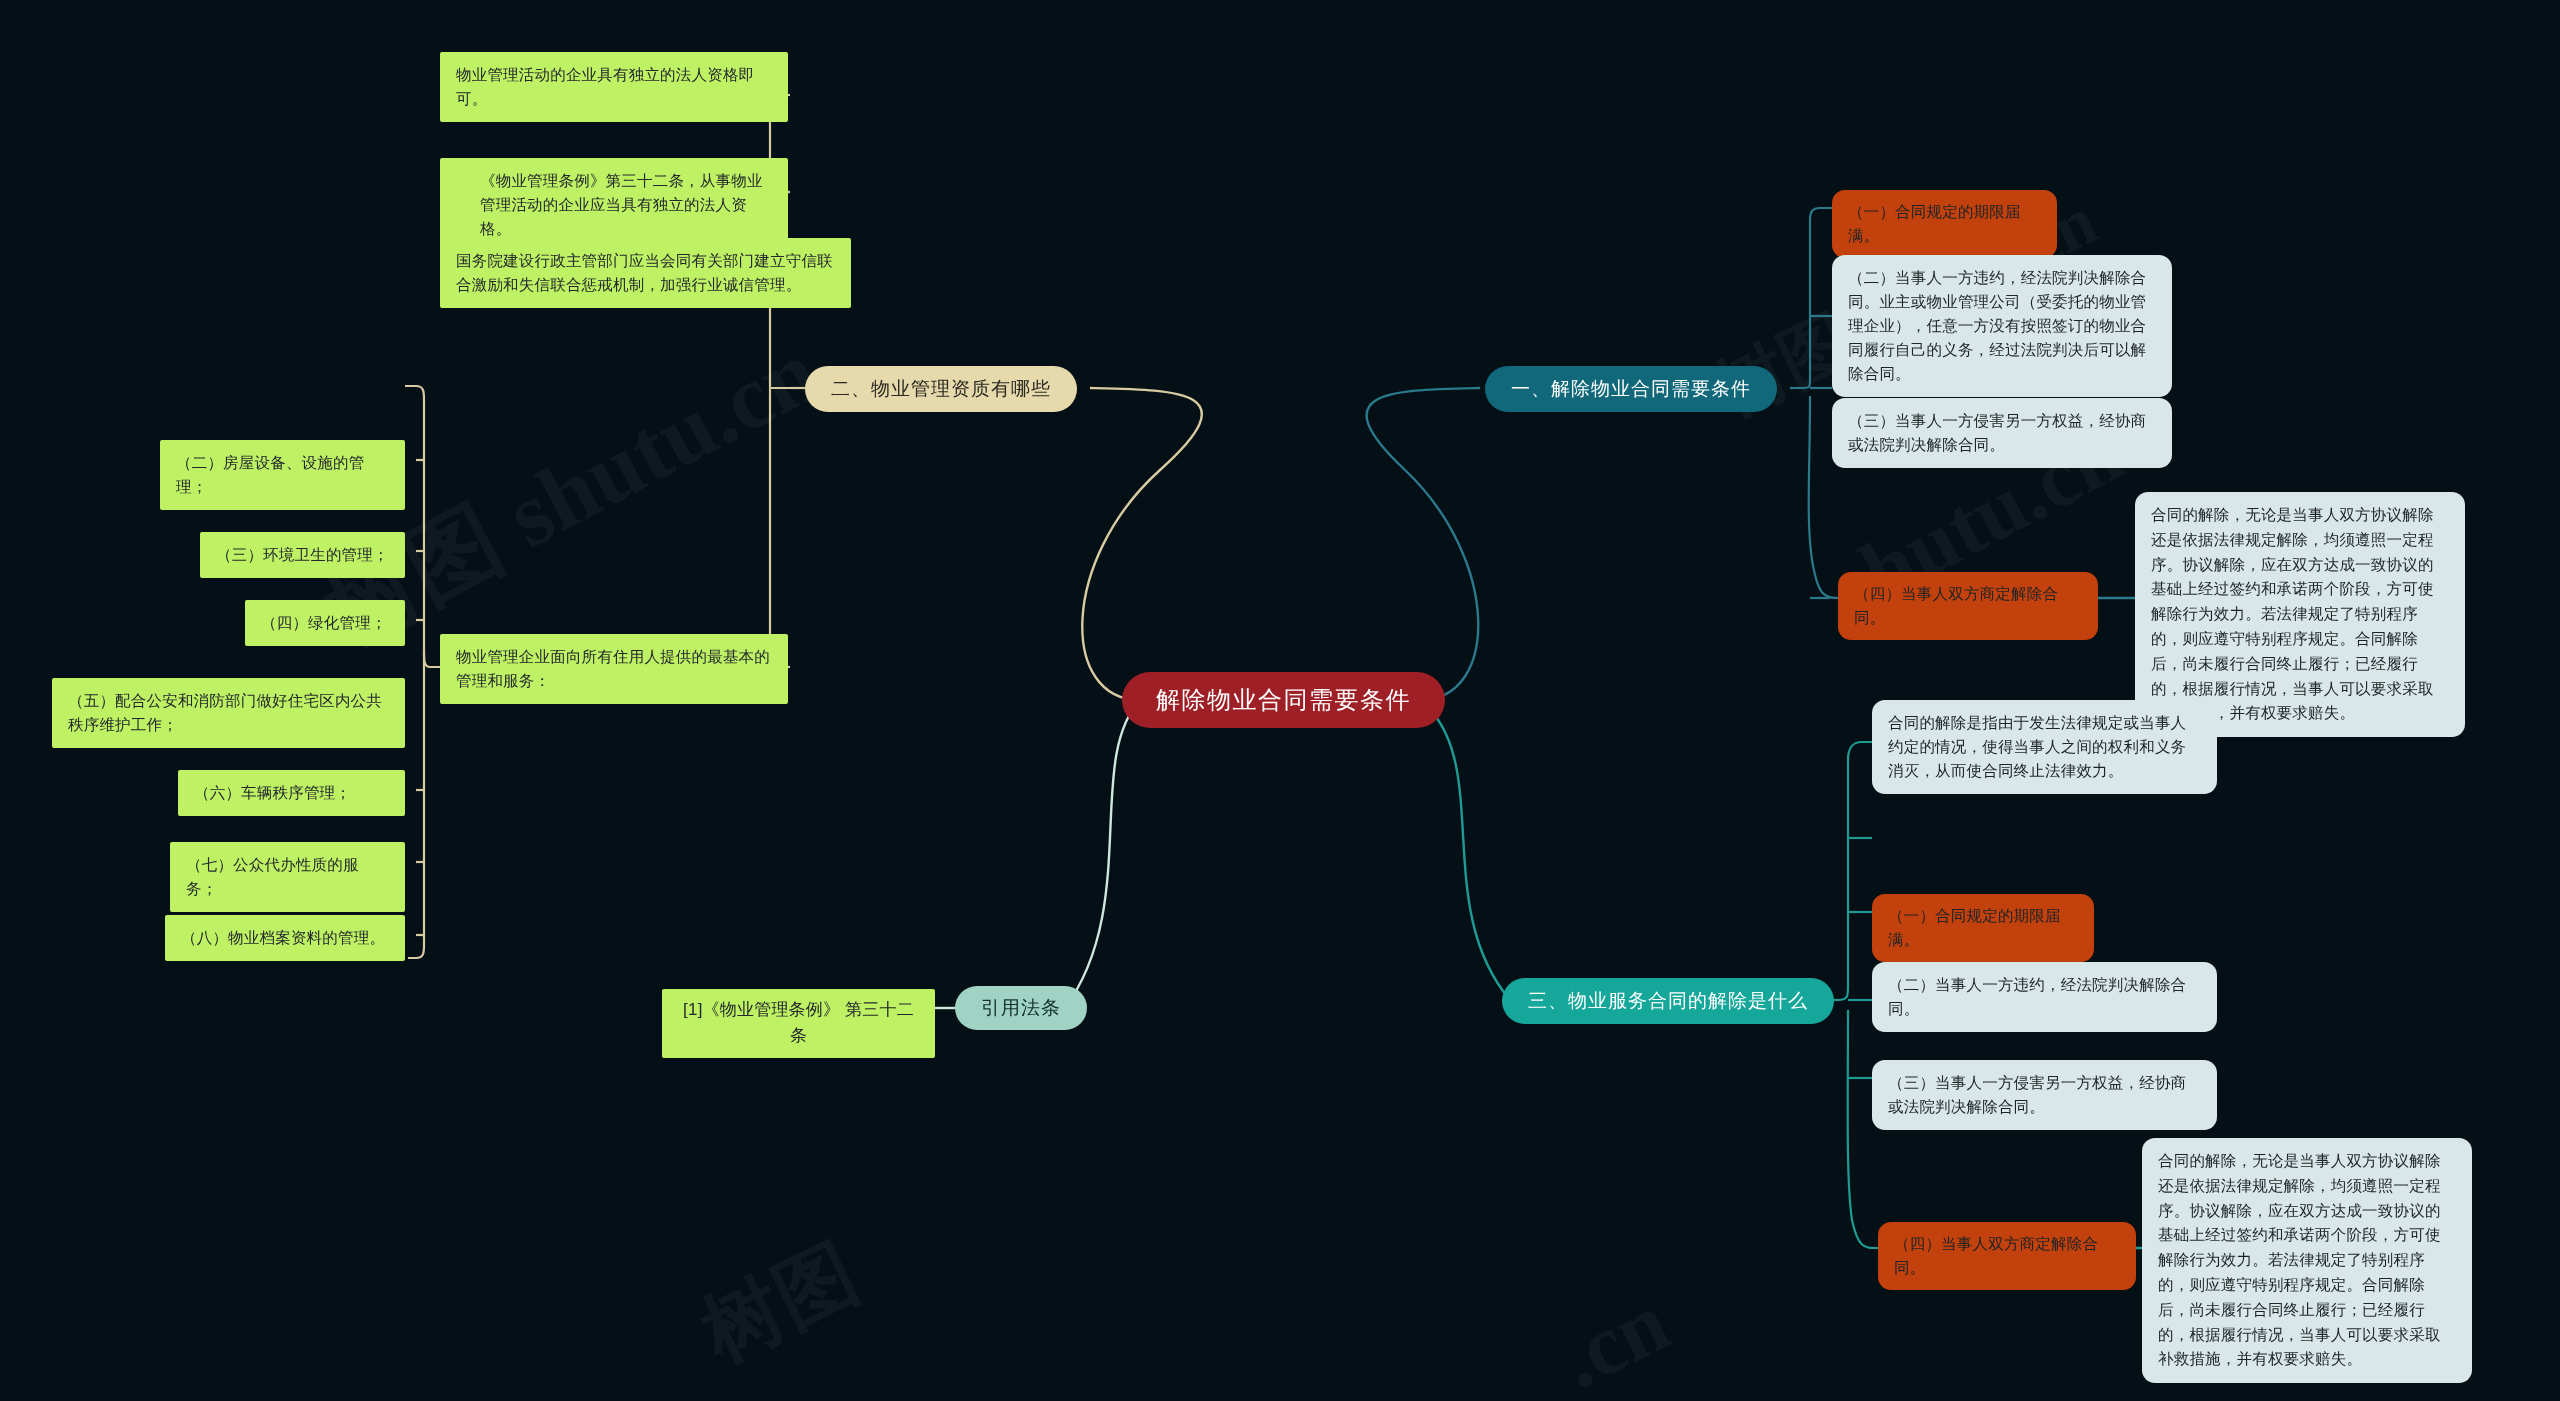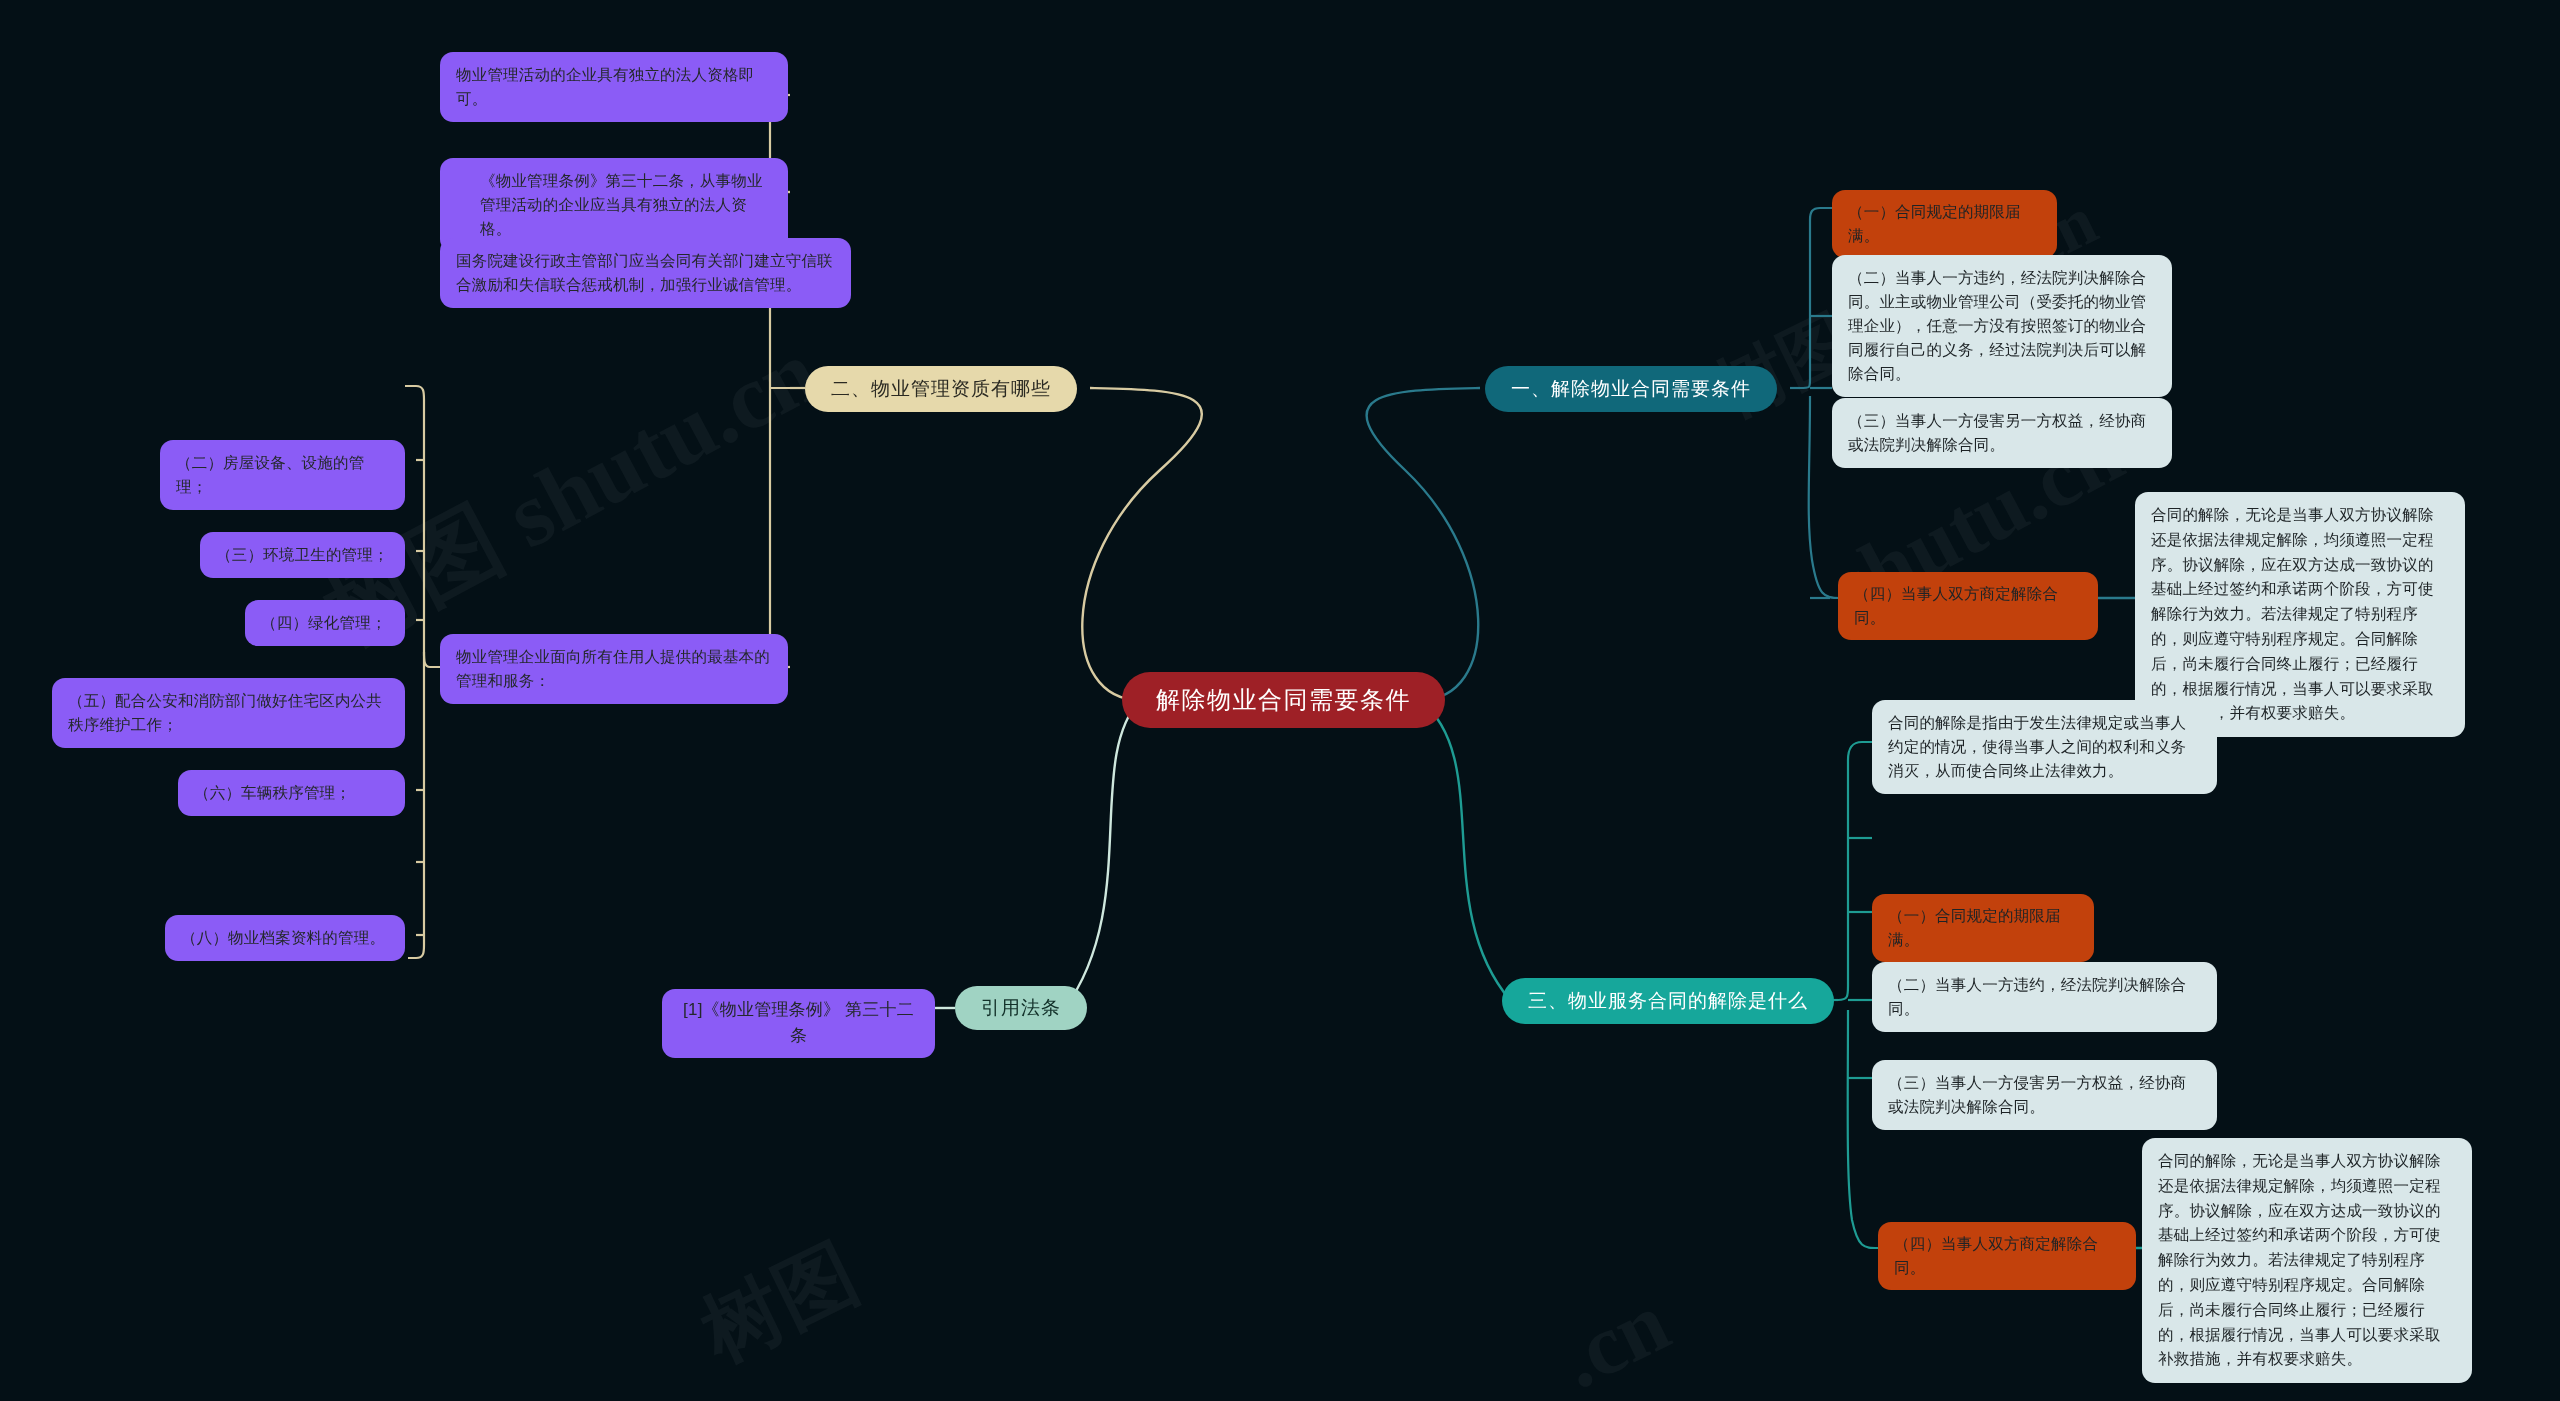--- a/index.html
+++ b/index.html
@@ -31,24 +31,24 @@
     position: absolute;
     border-radius: 12px;
     padding: 11px 16px;
     line-height: 1.55;
     letter-spacing: 0.2px;
     white-space: pre-wrap;
     word-break: break-all;
   }
   
   .cream {
-    background: #8b5cf6;
+    background: #bef264;
     color: #24282b;
     font-size: 15.5px;
-    border-radius: 13px;
+    border-radius: 2px;
   }
   
   .ice {
     background: #d9e7e9;
     color: #1d2326;
     font-size: 15.5px;
     border-radius: 13px;
   }
   .ice-light {
     background: #c2410c;
@@ -172,20 +172,21 @@
   <div class="node cream" style="left:160px; top:440px; width:245px;">（二）房屋设备、设施的管理；</div>
 
   <div class="node cream" style="left:200px; top:532px; width:205px;">（三）环境卫生的管理；</div>
 
   <div class="node cream" style="left:245px; top:600px; width:160px;">（四）绿化管理；</div>
 
   <div class="node cream" style="left:52px; top:678px; width:353px;">（五）配合公安和消防部门做好住宅区内公共秩序维护工作；</div>
 
   <div class="node cream" style="left:178px; top:770px; width:227px;">（六）车辆秩序管理；</div>
 
+  <div class="node cream" style="left:170px; top:842px; width:235px;">（七）公众代办性质的服务；</div>
 
   <div class="node cream" style="left:165px; top:915px; width:240px;">（八）物业档案资料的管理。</div>
 
   <div class="pill pill-mint" style="left:955px; top:986px; height:44px;">引用法条</div>
 
   <div class="node cream" style="left:662px; top:989px; width:273px; padding:8px 14px; font-size:17px; text-align:center;">[1]《物业管理条例》 第三十二条</div>
 
   <div class="pill pill-teal" style="left:1485px; top:366px; height:46px;">一、解除物业合同需要条件</div>
 
   <div class="node ice-light" style="left:1832px; top:190px; width:225px; padding:10px 16px;">（一）合同规定的期限届满。</div>

